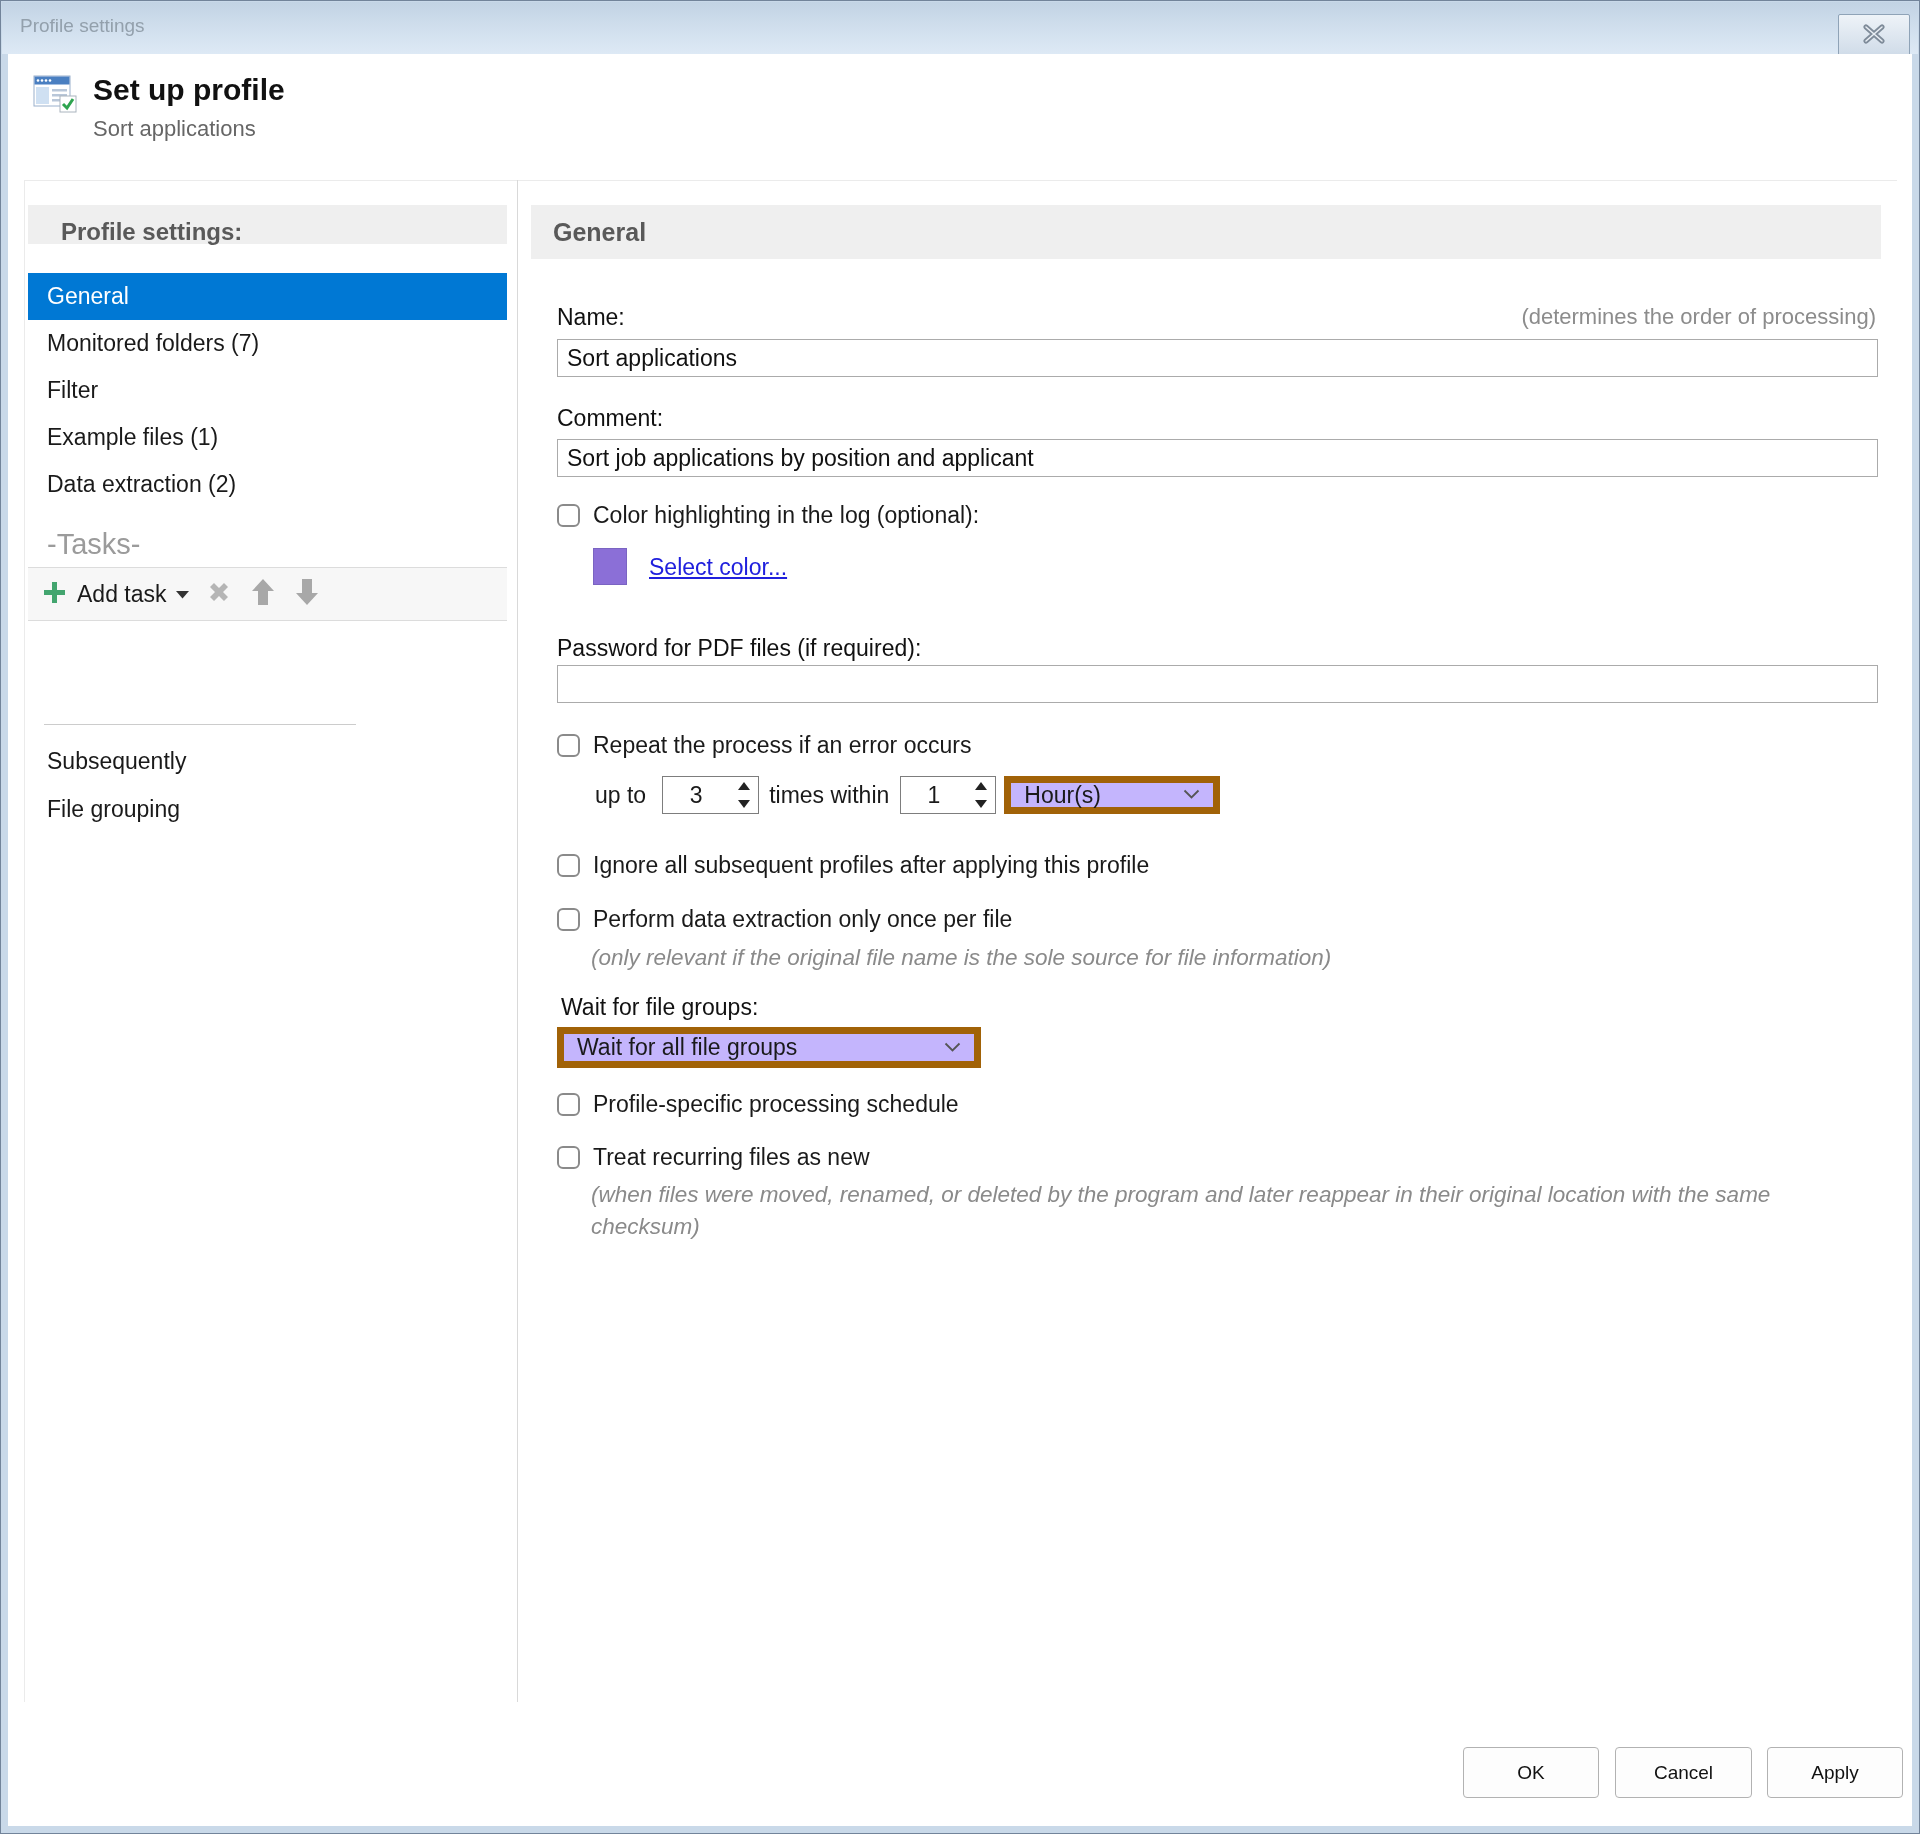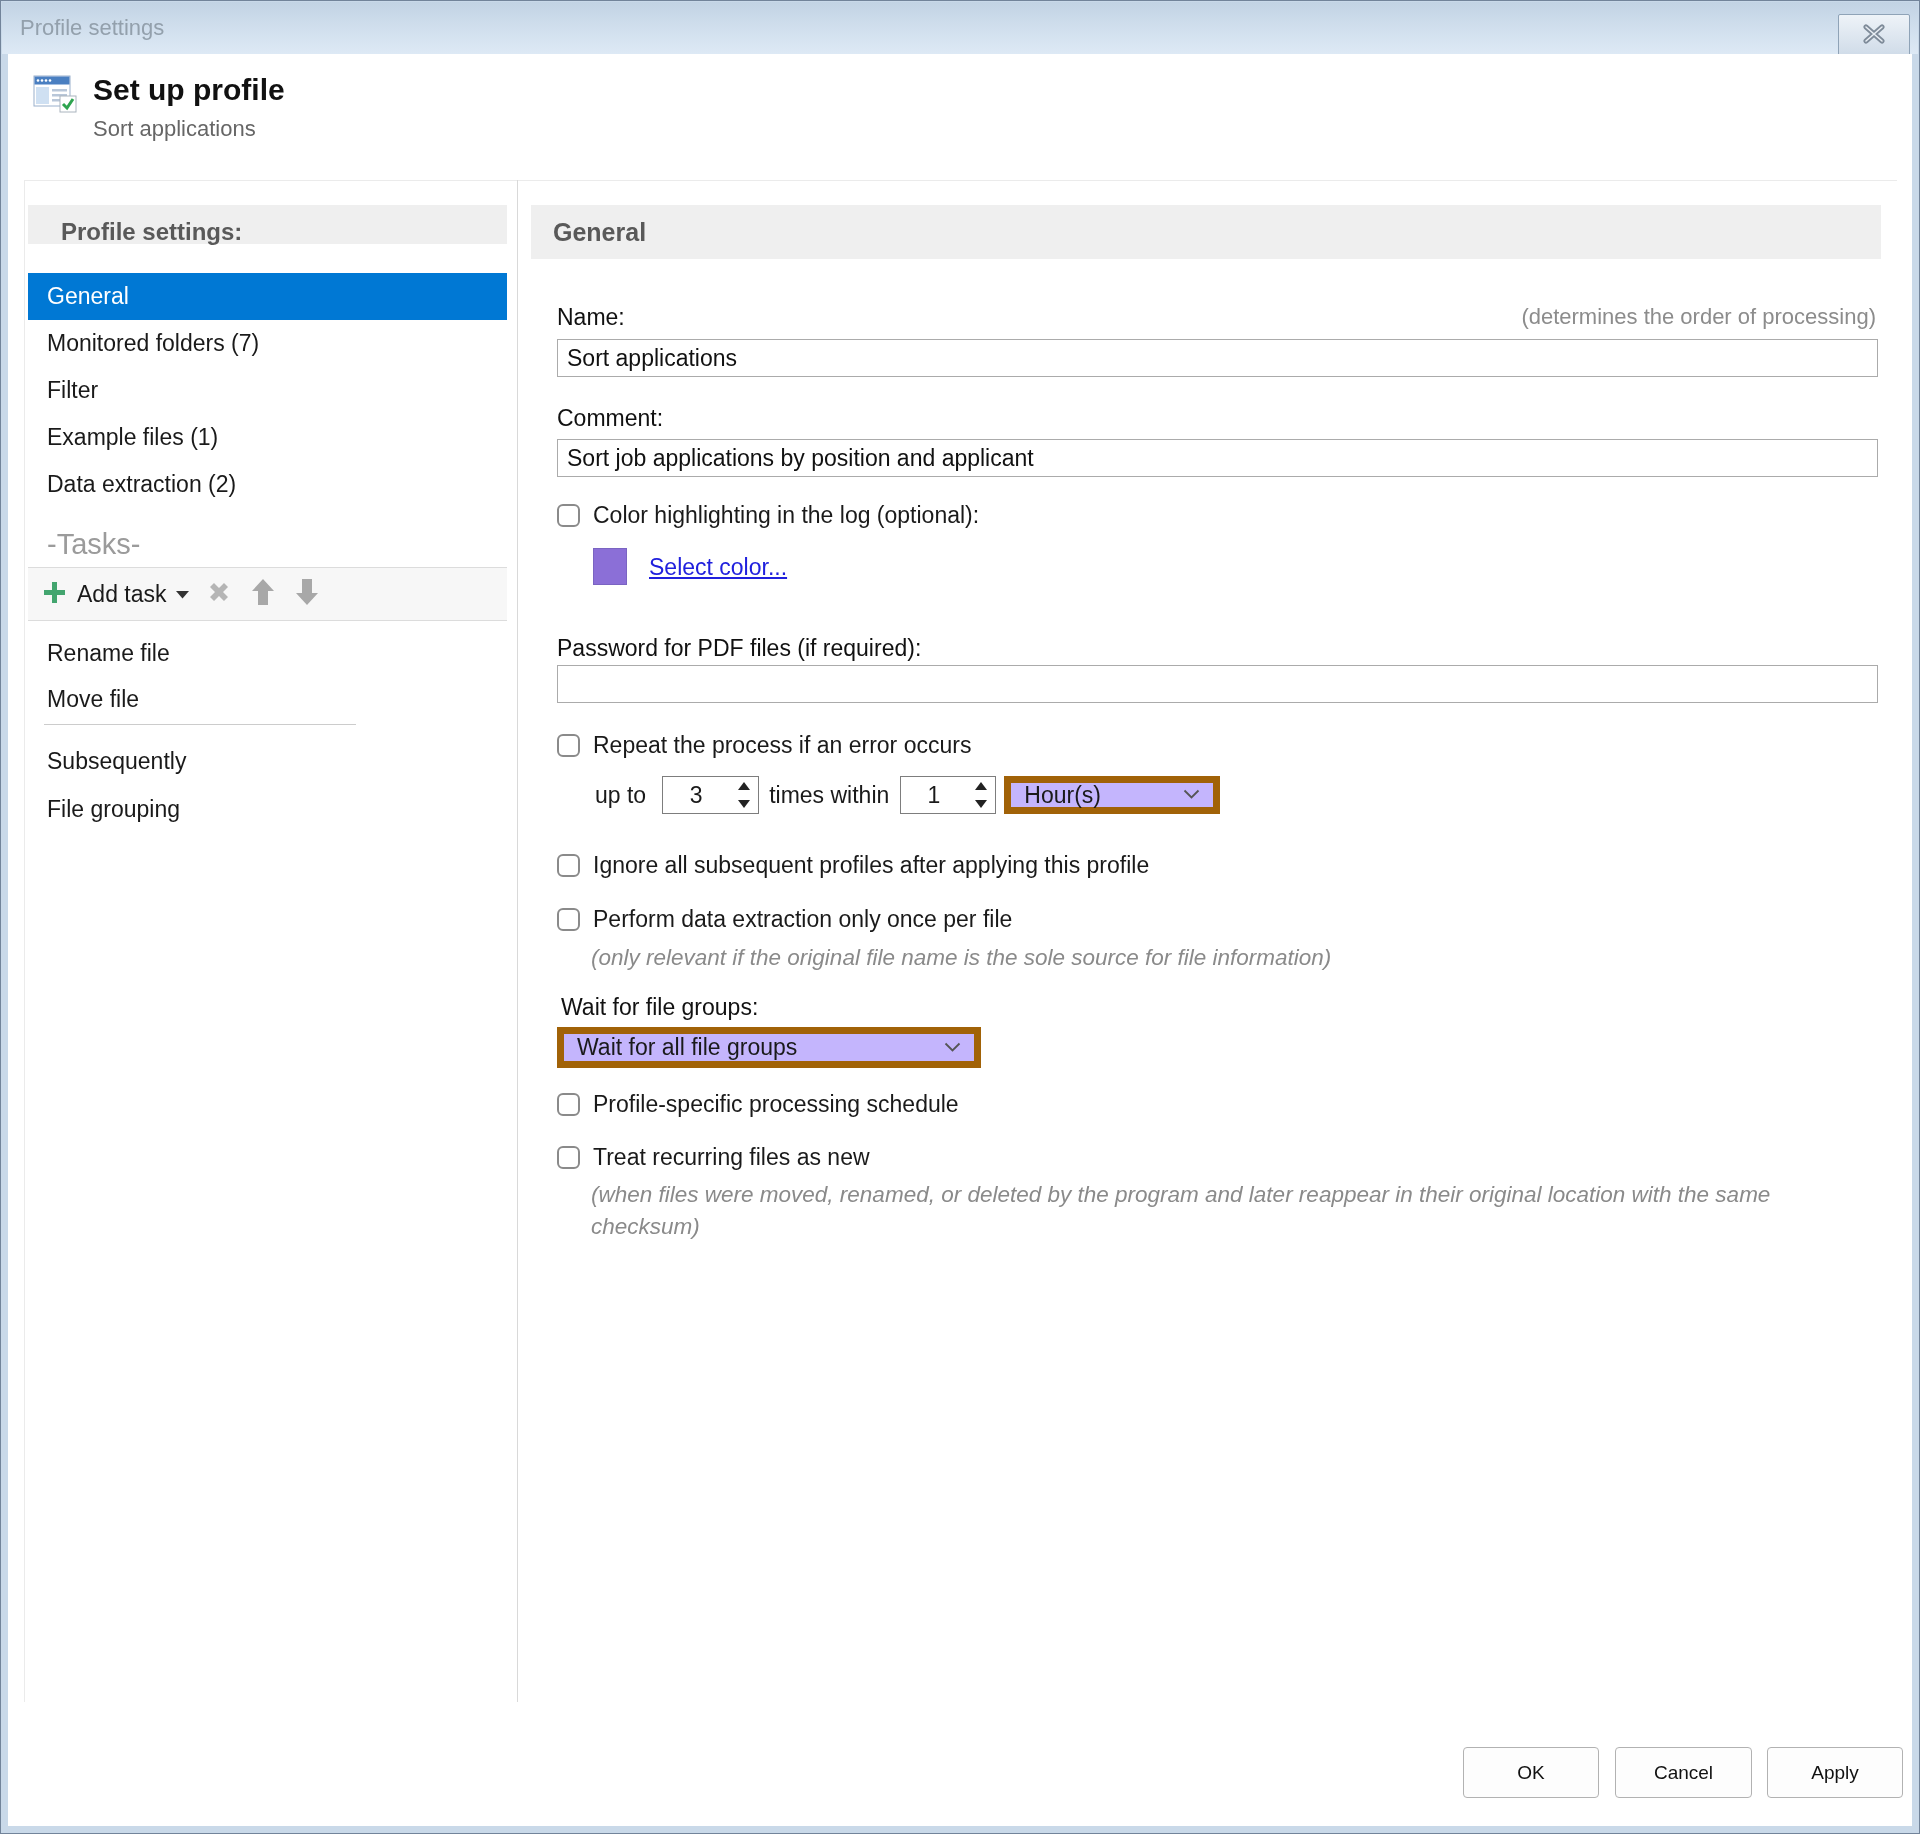--- a/index.html
+++ b/index.html
@@ -4,21 +4,21 @@
 <style>
   html,body{margin:0;padding:0;background:#e8e8e8;}
   .dialog{
     position:relative;width:1920px;height:1834px;
     background:#c9d9e9;border:1px solid #72849a;box-sizing:border-box;
     font-family:"Liberation Sans",sans-serif;color:#1a1a1a;overflow:hidden;
   }
   
   .titlebar{position:absolute;left:1px;top:1px;right:1px;height:52px;
     background:linear-gradient(180deg,#c2d3e4 0%,#d3e1ef 60%,#dde9f5 100%);}
-  .title-text{position:absolute;left:18px;top:13px;font-size:22px;color:#93a0ac;}
+  .title-text{position:absolute;left:18px;top:13px;font-size:19px;color:#93a0ac;}
   .close-btn{position:absolute;left:1837px;top:13px;width:70px;height:41px;
     background:linear-gradient(180deg,#eef3f8,#cfdbe8);
     border:1px solid #8fa3b7;border-radius:2px;
     display:flex;align-items:center;justify-content:center;cursor:default;}
   .body-bg{position:absolute;left:7px;top:53px;right:7px;bottom:7px;background:#ffffff;}
   .hline{position:absolute;left:24px;top:179px;width:1872px;height:1px;background:#ebebeb;}
   .vline{position:absolute;left:516px;top:179px;width:1px;height:1522px;background:#d9d9d9;}
   .vline-left{position:absolute;left:23px;top:179px;width:1px;height:1522px;background:#ebebeb;}
 
   
@@ -163,24 +163,20 @@
     </div>
     <div class="tb-btn">
       <span>
         <svg width="26" height="30" viewBox="0 0 26 30">
           <path d="M13 28 L2 16 H8 V2 H18 V16 H24 Z" fill="#a8a8a8"></path>
         </svg>
       </span>
     </div>
   </div>
 
-  <div class="tasklist">
-    <div class="nav-item">Rename file</div>
-    <div class="nav-item">Move file</div>
-  </div>
   <div class="sb-sep"></div>
   <div class="afterlist">
     <div class="nav-item">Subsequently</div>
     <div class="nav-item">File grouping</div>
   </div>
 
   <div class="main-header">General</div>
 
   <div class="flabel" style="left:556px;top:303px;">Name:</div>
   <div class="fhint">(determines the order of processing)</div>

